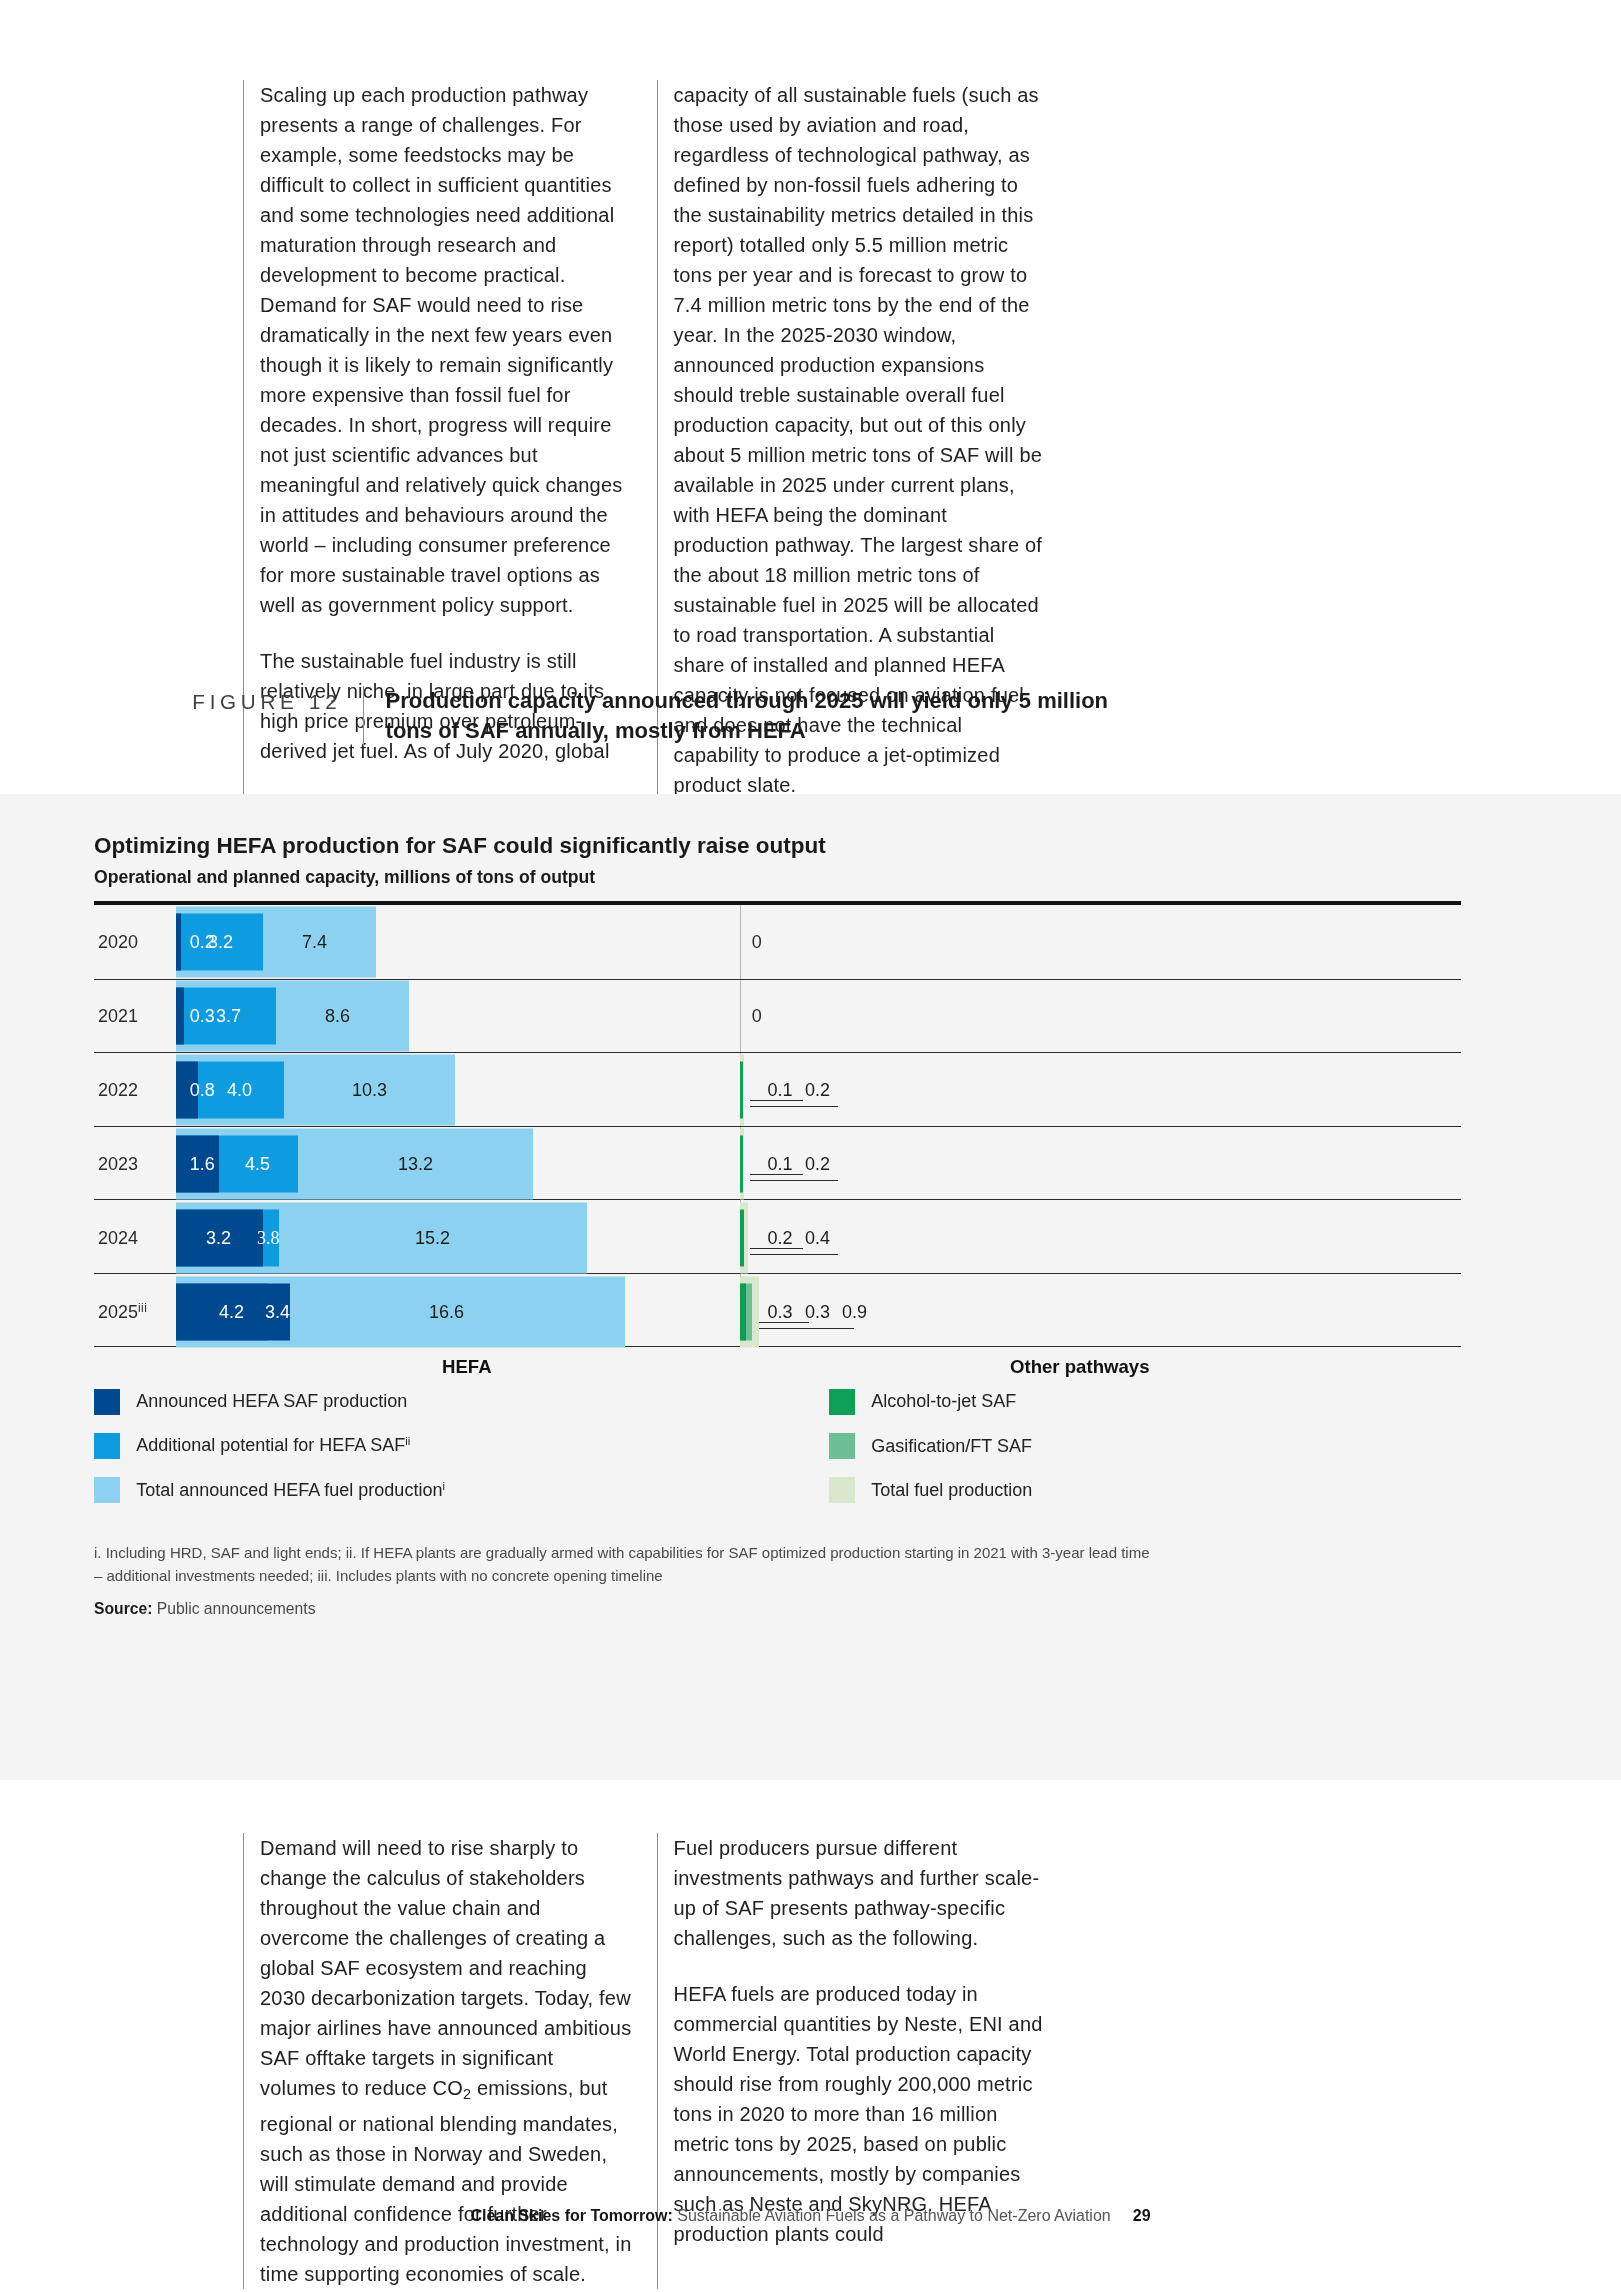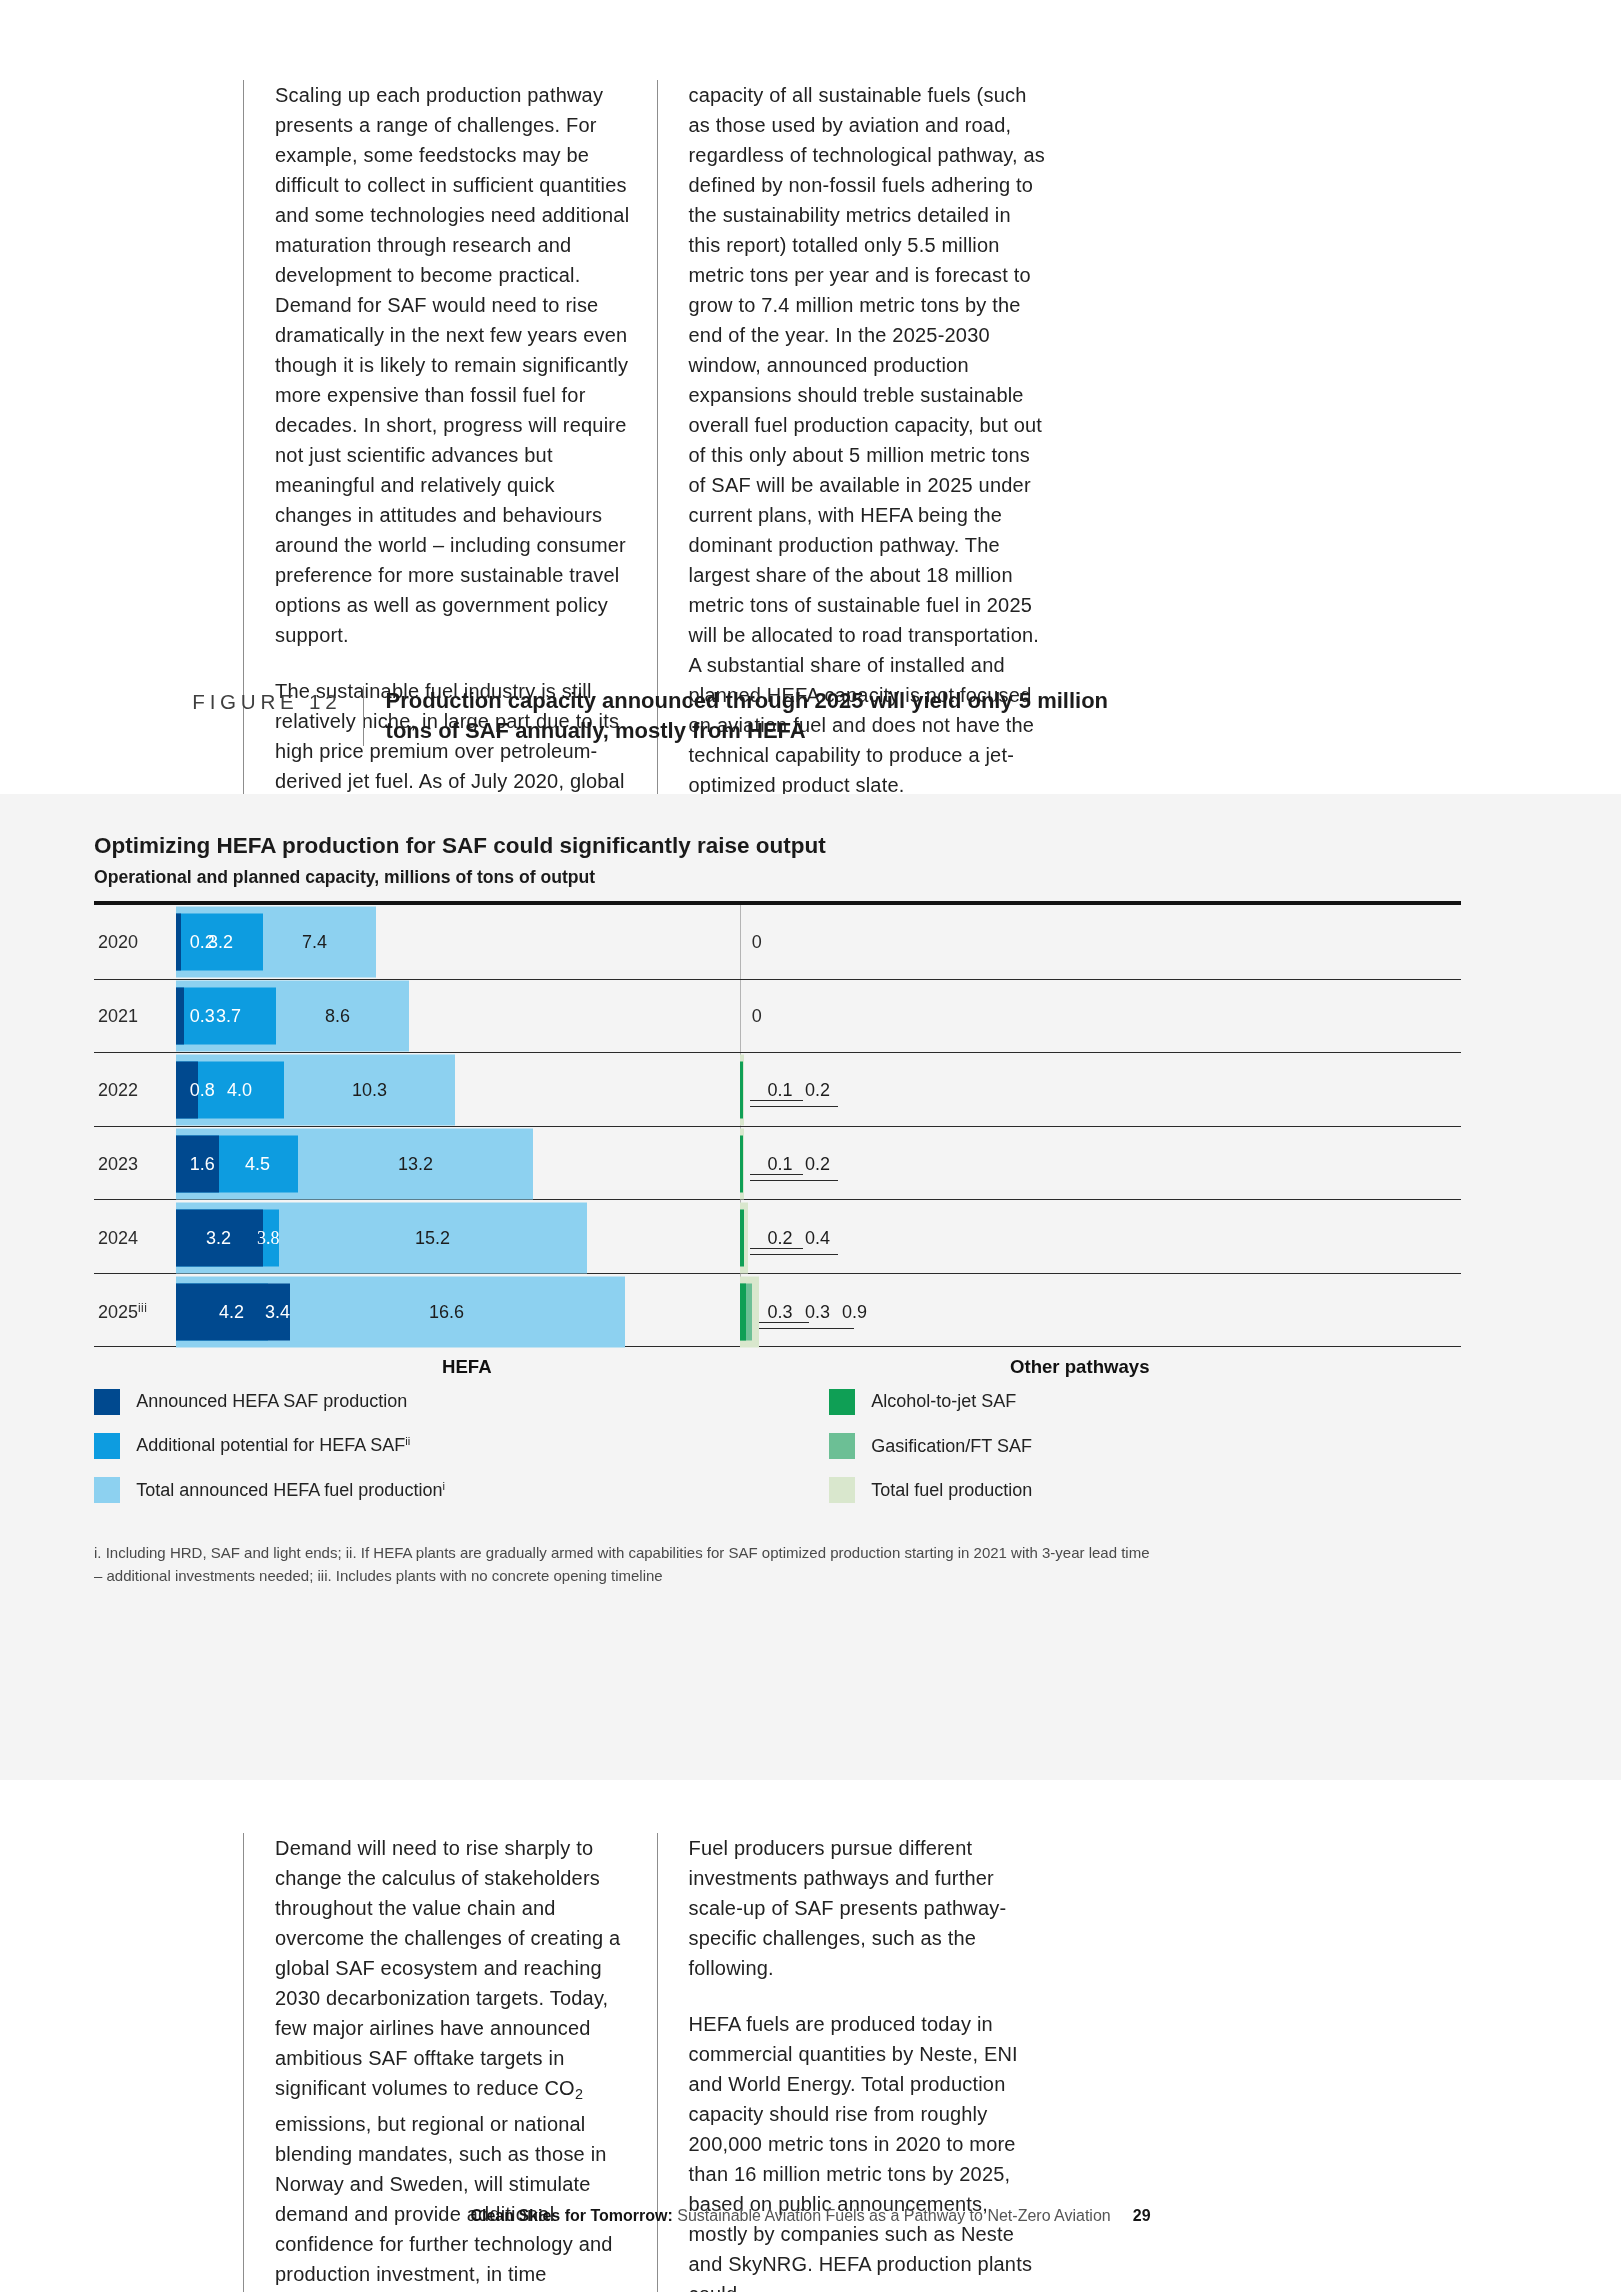--- a/index.html
+++ b/index.html
@@ -9,21 +9,21 @@
     font-family:"Liberation Sans",sans-serif;
     color:#1a1a1a;
     -webkit-font-smoothing:antialiased;
     position:relative;
     overflow:hidden;
   }
   .page{position:relative;width:1621px;height:2293px;}
 
   
   .body-block{position:absolute;display:flex;}
-  .col{position:relative;padding-left:31px;border-left:1px solid #8d8d8d;box-sizing:border-box;}
+  .col{position:relative;padding-left:16px;border-left:1px solid #8d8d8d;box-sizing:border-box;}
   .col p{
     margin:0 0 25.5px 0;
     font-size:20px;
     line-height:30px;
     letter-spacing:0.01em;
     color:#222222;
   }
   .col p:last-child{margin-bottom:0;}
 
   #top-body{left:243px;top:80px;width:1039px;}
@@ -295,20 +295,24 @@
             <div class="lg-item">
               <span class="sw" style="background: rgb(217, 231, 205);"></span>
               <span class="lg-txt">Total fuel production</span>
             </div>
           </div>
         </div>
 
       <div class="footnotes">
         <p class="fn">i. Including HRD, SAF and light ends;  ii. If HEFA plants are gradually armed with capabilities for SAF optimized production starting in 2021 with 3-year lead time</p>
         <p class="fn">– additional investments needed;  iii. Includes plants with no concrete opening timeline</p>
+        <p class="src">
+          <b>Source:</b>
+          <span>Public announcements</span>
+        </p>
       </div>
 
     </div>
   </div>
 
   <div class="body-block" id="bottom-body">
     <div class="col left">
       <p id="bottom-left-p">Demand will need to rise sharply to change the calculus of stakeholders throughout the value chain and overcome the challenges of creating a global SAF ecosystem and reaching 2030 decarbonization targets. Today, few major airlines have announced ambitious SAF offtake targets in significant volumes to reduce CO<sub>2</sub> emissions, but regional or national blending mandates, such as those in Norway and Sweden, will stimulate demand and provide additional confidence for further technology and production investment, in time supporting economies of scale.</p>
     </div>
     <div class="col right">

